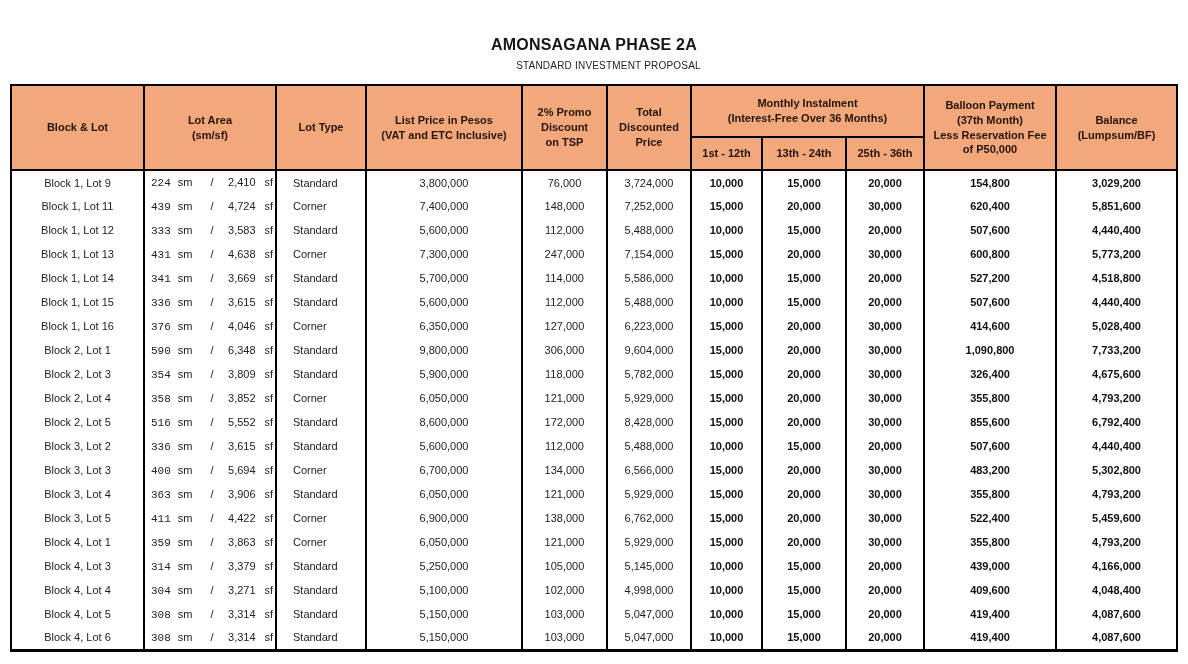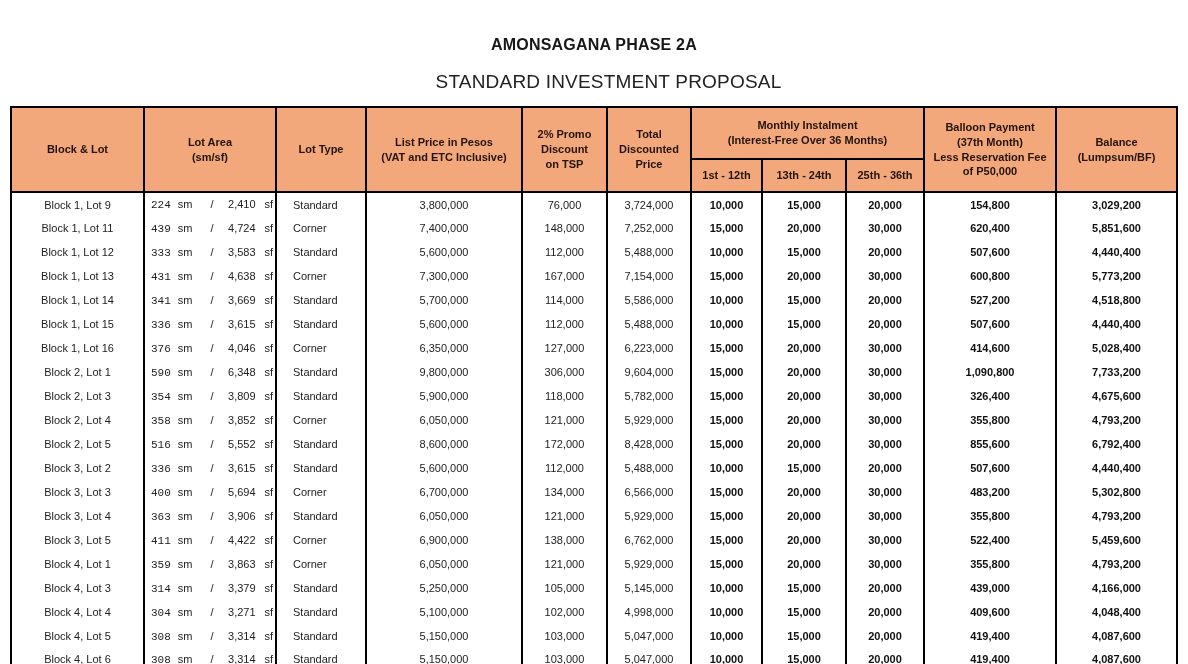--- a/index.html
+++ b/index.html
@@ -9,21 +9,21 @@
     font-family: "Liberation Sans", "DejaVu Sans", sans-serif;
     color: #1d1d1d;
     overflow: hidden;
   }
   .page { width: 1188px; height: 664px; padding-top: 36px; }
   .titles { text-align: center; }
   .title {
     font-size: 16px; font-weight: bold; color: #171717; letter-spacing: 0.2px;
   }
   .subtitle {
-    font-size: 19px; font-weight: normal; color: #222; margin-top: 17px; letter-spacing: 0.2px; padding-left: 29px;
+    font-size: 10px; font-weight: normal; color: #222; margin-top: 6px; letter-spacing: 0.2px; padding-left: 29px;
   }
   table.proposal {
     margin: 13px auto 0 auto;
     width: 1166px;
     table-layout: fixed;
     border-collapse: collapse;
     border: 2px solid #000;
     border-bottom-width: 3px;
   }
   thead th {
@@ -152,21 +152,21 @@
     <td class="c-m bold">20,000</td>
     <td class="c-balloon bold">507,600</td>
     <td class="c-balance bold">4,440,400</td>
   </tr>
 
   <tr>
     <td class="c-blocklot">Block 1, Lot 13</td>
     <td class="c-area"><span class="num1">431</span><span class="u-sm">sm</span><span class="u-sl">/</span><span class="num2">4,638</span><span class="u-sf">sf</span></td>
     <td class="c-type">Corner</td>
     <td class="c-price">7,300,000</td>
-    <td class="c-promo">167,000</td>
+    <td class="c-promo">247,000</td>
     <td class="c-total">7,154,000</td>
     <td class="c-m bold">15,000</td>
     <td class="c-m bold">20,000</td>
     <td class="c-m bold">30,000</td>
     <td class="c-balloon bold">600,800</td>
     <td class="c-balance bold">5,773,200</td>
   </tr>
 
   <tr>
     <td class="c-blocklot">Block 1, Lot 14</td>

